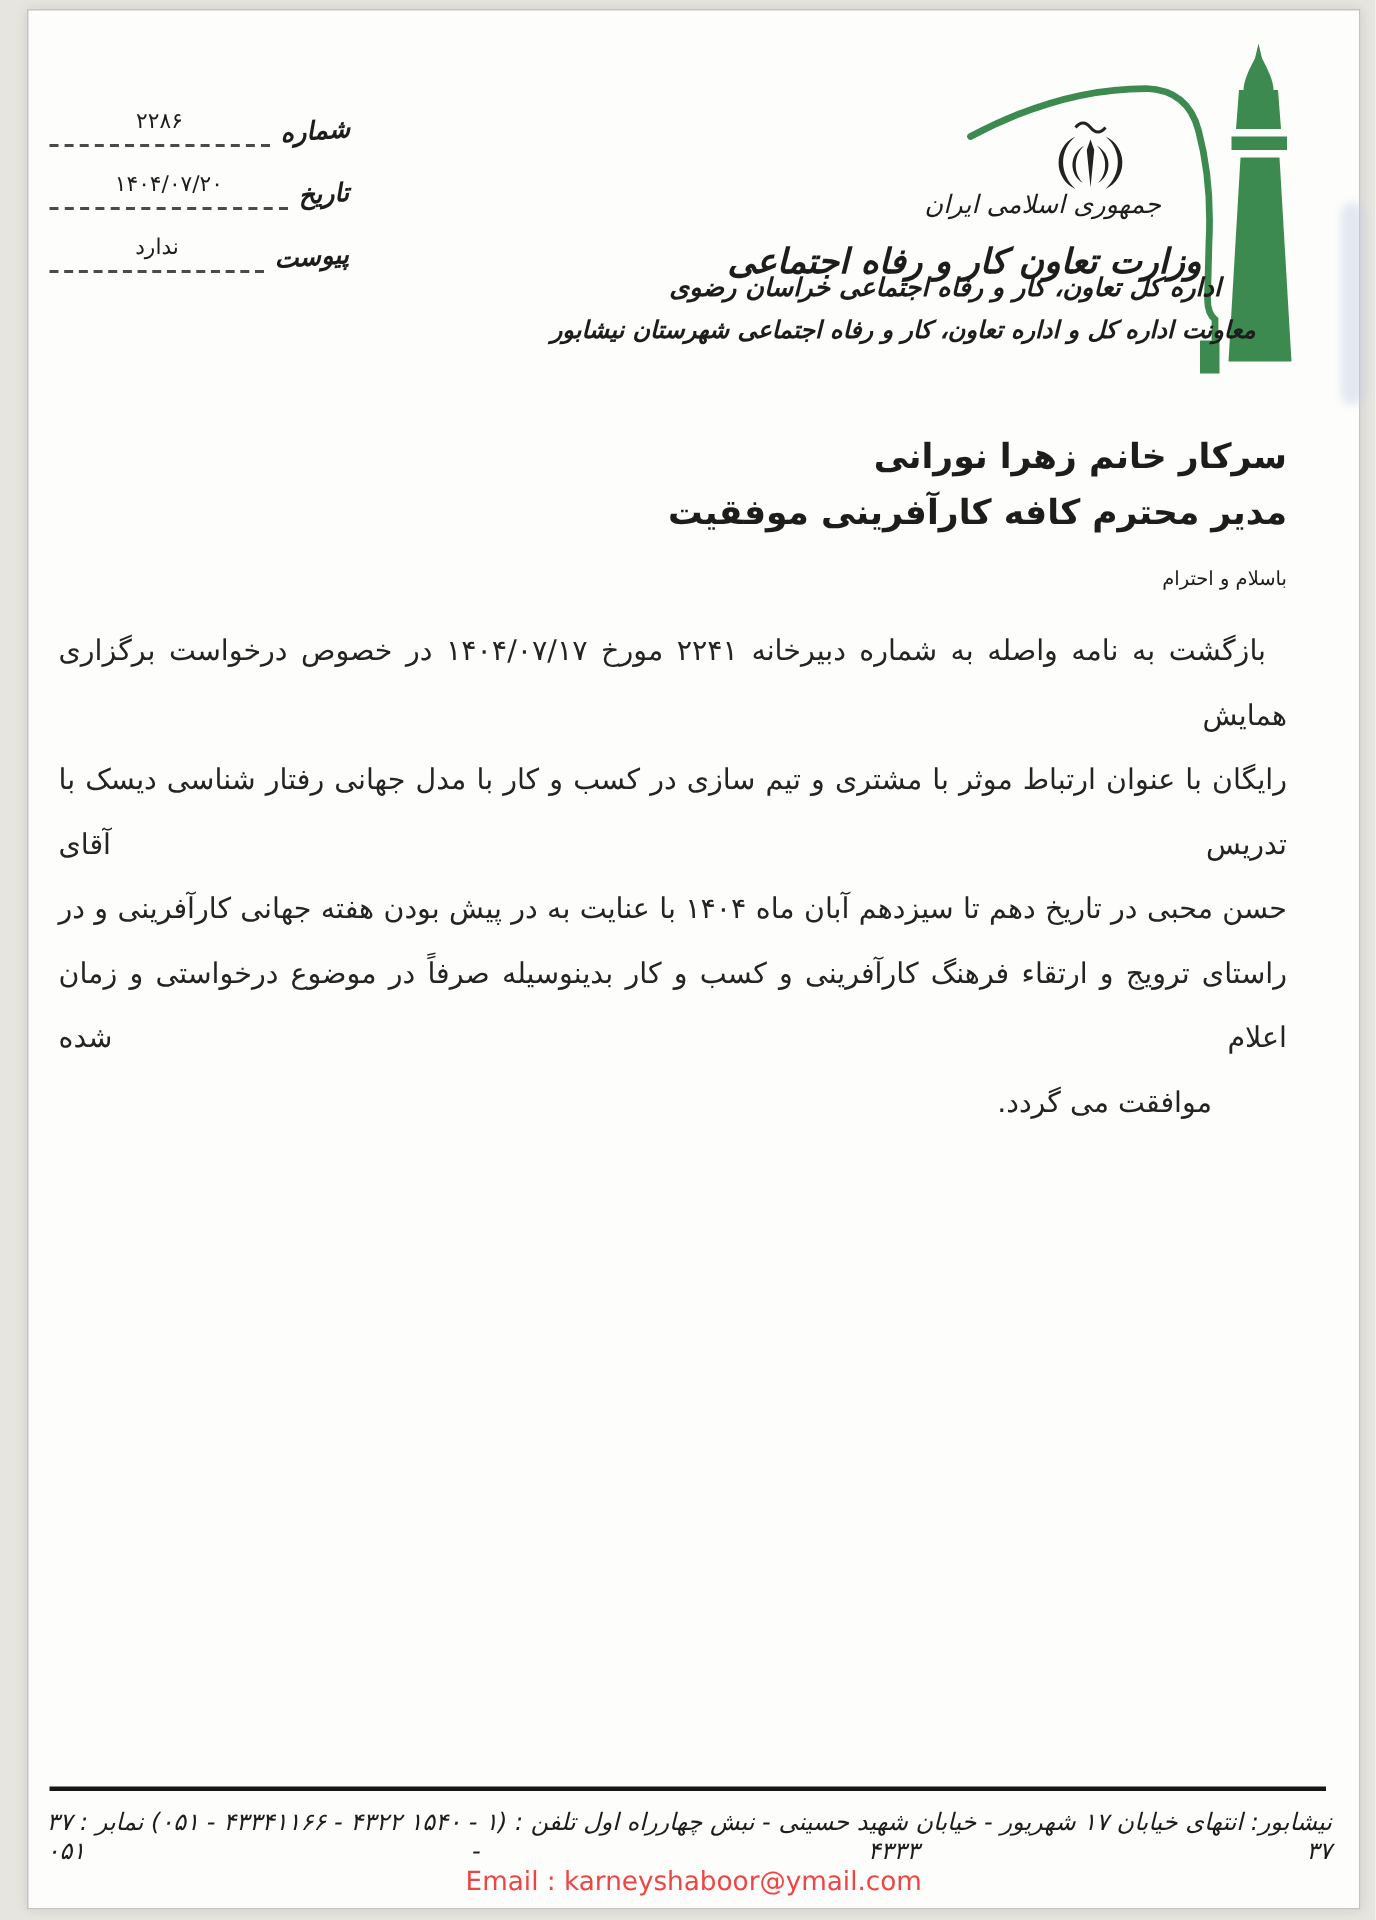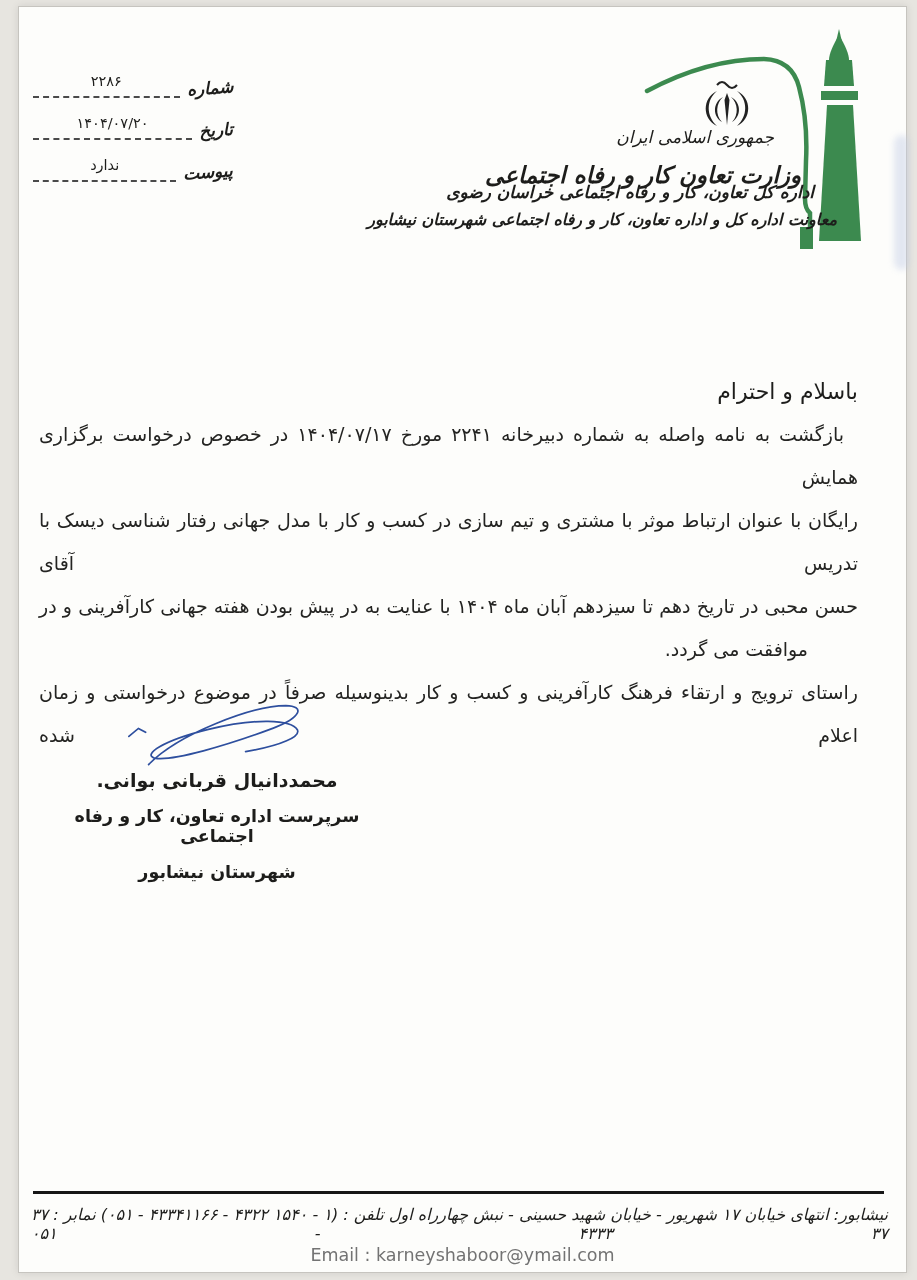--- a/index.html
+++ b/index.html
@@ -25,37 +25,37 @@
   .lh-line{position:absolute;font-style:italic;white-space:nowrap;}
   .lh-country{top:120px;right:132px;font-size:17px;}
   .lh-ministry{top:143px;right:105px;font-size:23px;font-weight:bold;margin-top:12px;}
   .lh-directorate{top:175px;right:92px;font-size:17px;font-weight:bold;text-align:center;}
   .lh-office{top:203px;right:69px;font-size:16px;font-weight:bold;}
   .minaret{position:absolute;top:22px;right:24px;width:270px;height:235px;}
   .smudge{position:absolute;top:128px;right:-3px;width:15px;height:135px;background:#c3cde6;opacity:.45;filter:blur(3px);border-radius:8px;}
   
   .recipient{position:absolute;top:280px;right:48px;text-align:right;}
   .rcpt-line{font-size:23px;font-weight:bold;line-height:37px;}
-  .salutation{position:absolute;top:372px;right:48px;font-size:22px;}
+  .salutation{position:absolute;top:372px;right:48px;font-size:13px;}
   
   .body-text{position:absolute;top:406px;left:20px;right:48px;font-size:19px;line-height:43px;color:#242422;}
   .bline{text-align:justify;text-align-last:justify;text-justify:inter-word;}
   .bline.first{text-indent:14px;}
   .bline.last{text-align-last:right;padding-right:50px;}
   
   .sig{position:absolute;top:692px;left:42px;width:312px;text-align:center;}
   .scribble{width:252px;height:76px;transform:rotate(-7deg);margin-bottom:-10px;}
   .sig-name{font-size:19px;font-weight:bold;}
   .sig-role{font-size:17.5px;font-weight:bold;margin-top:15px;}
   .sig-city{font-size:17.5px;font-weight:bold;margin-top:16px;}
   
   .footer-rule{position:absolute;left:14px;right:22px;top:1184px;border-top:3px solid #161616;}
   .footer-address{position:absolute;top:1198px;left:12px;right:18px;font-size:16px;font-style:italic;
     direction:rtl;text-align:justify;text-align-last:justify;white-space:normal;}
-  .footer-email{position:absolute;top:1238px;left:0;right:0;text-align:center;direction:ltr;font-size:17.5px;color:#737373;}
+  .footer-email{position:absolute;top:1238px;left:0;right:0;text-align:center;direction:ltr;font-size:17.5px;color:#ef4444;}
 </style>
 </head>
 <body>
 
 <div class="paper">
 
   <div class="meta">
     <div class="meta-row">
       <span class="meta-label">شماره</span>
       <span class="meta-line">۲۲۸۶</span>
@@ -93,36 +93,32 @@
       </g>
     </svg>
     <div class="lh-line lh-country">جمهوری اسلامی ایران</div>
     <div class="lh-line lh-ministry">وزارت تعاون کار و رفاه اجتماعی</div>
     <div class="lh-line lh-directorate">اداره کل تعاون، کار و رفاه اجتماعی خراسان رضوی</div>
     <div class="lh-line lh-office">معاونت اداره کل و اداره تعاون، کار و رفاه اجتماعی شهرستان نیشابور</div>
   </div>
 
   <div class="smudge"></div>
 
+  <div class="recipient">
+    <div class="rcpt-line">سرکار خانم زهرا نورانی</div>
+    <div class="rcpt-line">مدیر محترم کافه کارآفرینی موفقیت</div>
+  </div>
   <div class="salutation">باسلام و احترام</div>
 
   <div class="body-text">
     <div class="bline first">بازگشت به نامه واصله به شماره دبیرخانه ۲۲۴۱ مورخ ۱۴۰۴/۰۷/۱۷ در خصوص درخواست برگزاری همایش</div>
     <div class="bline">رایگان با عنوان ارتباط موثر با مشتری و تیم سازی در کسب و کار با مدل جهانی رفتار شناسی دیسک با تدریس آقای</div>
     <div class="bline">حسن محبی در تاریخ دهم تا سیزدهم آبان ماه ۱۴۰۴ با عنایت به در پیش بودن هفته جهانی کارآفرینی و در</div>
+    <div class="bline">راستای ترویج و ارتقاء فرهنگ کارآفرینی و کسب و کار بدینوسیله صرفاً در موضوع درخواستی و زمان اعلام شده</div>
     <div class="bline last">موافقت می گردد.</div>
-    <div class="bline">راستای ترویج و ارتقاء فرهنگ کارآفرینی و کسب و کار بدینوسیله صرفاً در موضوع درخواستی و زمان اعلام شده</div>
   </div>
 
-  <div class="sig">
-    <svg class="scribble" viewBox="0 0 240 80" aria-hidden="true">
-      <path d="M28,28 l11,-7 l7,5 M45,60 C80,32 160,12 196,16 C216,19 211,30 180,38 C130,50 70,60 52,54 C40,49 62,37 112,31 C162,25 200,31 205,43 C207,50 188,57 148,59" fill="none" stroke-width="1.8" stroke-linecap="round" stroke="#2e4f9e"></path>
-    </svg>
-    <div class="sig-name">محمددانیال قربانی بوانی.</div>
-    <div class="sig-role">سرپرست اداره تعاون، کار و رفاه اجتماعی</div>
-    <div class="sig-city">شهرستان نیشابور</div>
-  </div>
 
   <div class="footer-rule"></div>
   <div class="footer-address">نیشابور: انتهای خیابان ۱۷ شهریور - خیابان شهید حسینی - نبش چهارراه اول تلفن : (۱ - ۱۵۴۰ ۴۳۲۲ - ۴۳۳۴۱۱۶۶ - ۰۵۱) نمابر : ۳۷ ۳۷ ۴۳۳۳ - ۰۵۱</div>
   <div class="footer-email">Email : karneyshaboor@ymail.com</div>
 
 </div>
 
 </body></html>

